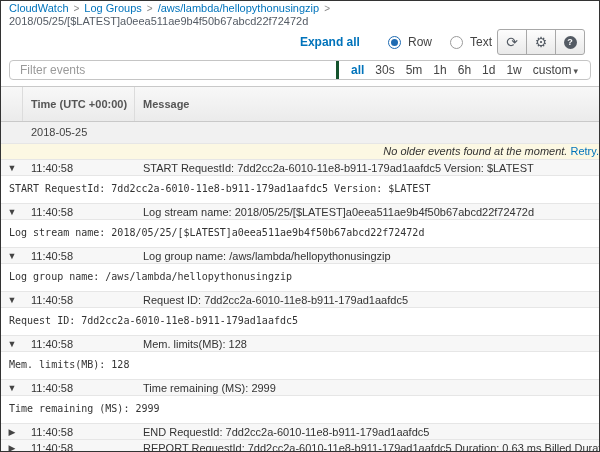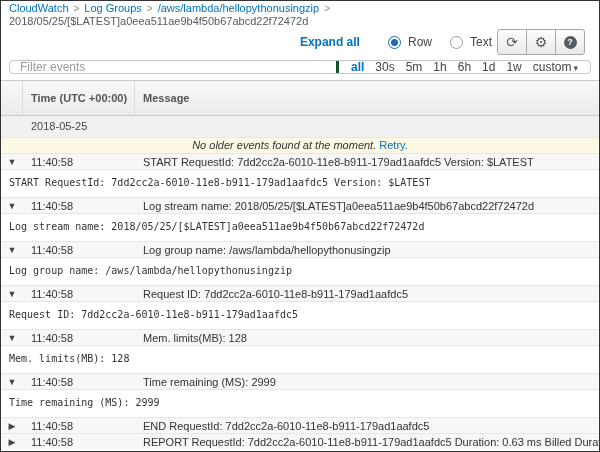--- a/index.html
+++ b/index.html
@@ -21,40 +21,40 @@
   .radio.sel::after { content:''; position:absolute; left:2px; top:2px; width:7px; height:7px; border-radius:50%; background:#1f6bb2; }
   .radio-label { margin:0 18px 0 7px; color:#444; cursor:pointer; }
   .radio-label.last { margin-right:5px; }
   .btn-group { display:flex; }
   .btn { width:30px; height:26px; border:1px solid #a8a8a8; background:linear-gradient(#fdfdfd,#e9e9e9); display:flex; align-items:center; justify-content:center; color:#545b64; font-size:14px; cursor:pointer; margin-left:-1px; }
   .btn.first { border-radius:3px 0 0 3px; margin-left:0; }
   .btn.last { border-radius:0 3px 3px 0; }
   .help-circle { width:13px; height:13px; border-radius:50%; background:#545b64; color:#fff; font-size:9px; font-weight:bold; line-height:13px; text-align:center; }
 
   
-  .filter-bar { margin:4px 8px 6px 8px; height:14px; border:1px solid #c5c5c5; border-radius:4px; display:flex; align-items:center; background:#fff; }
+  .filter-bar { margin:4px 8px 6px 8px; height:20px; border:1px solid #c5c5c5; border-radius:4px; display:flex; align-items:center; background:#fff; }
   .filter-input { flex:1; border:none; outline:none; height:100%; padding:0 10px; font-size:12px; font-family:"Liberation Sans", sans-serif; color:#333; background:transparent; }
   .filter-input::placeholder { color:#9a9a9a; }
   .range-box { display:flex; align-items:center; gap:11px; padding:0 12px 0 12px; border-left:3px solid #14532d; height:100%; font-size:12px; color:#444;justify-content:space-between; }
   .range-link { cursor:pointer; }
   .range-link.sel { color:#0073bb; font-weight:bold; }
   .custom-link { cursor:pointer; }
   .caret { font-size:9px; color:#555; margin-left:2px; }
 
   
   .thead { display:flex; height:36px; align-items:stretch; background:linear-gradient(#f8f8f8,#ebebeb); border-top:1px solid #c9c9c9; border-bottom:1px solid #c9c9c9; font-size:11px; font-weight:bold; color:#555; }
   .th-icon { width:22px; border-right:1px solid #dcdcdc; }
   .th-time { width:112px; border-right:1px solid #dcdcdc; display:flex; align-items:center; padding-left:8px; }
   .th-msg { flex:1; display:flex; align-items:center; padding-left:8px; }
 
   
   .rows > div { border-top:1px solid #e6e6e6; }
   .rows > div:first-child { border-top:none; }
   .date-row { height:21px; line-height:20px; background:#f1f1f1; color:#444; font-size:11px; padding-left:30px; }
-  .notice-row { height:16px; line-height:15px; background:#fcf8e3; text-align:center; font-size:11px; font-style:italic; color:#333; }
+  .notice-row { height:16px; line-height:15px; background:#fcf8e3; text-align:right; font-size:11px; font-style:italic; color:#333; }
   .notice-row a { color:#0073bb; font-style:normal; text-decoration:none; cursor:pointer; }
   .event-row { height:16px; display:flex; align-items:center; background:#f7f7f7; font-size:11px; color:#333; cursor:pointer; }
   .toggle { width:22px; text-align:center; font-size:9px; color:#444; flex-shrink:0; }
   .ev-time { width:112px; padding-left:8px; flex-shrink:0; }
   .ev-msg { flex:1; padding-left:8px; white-space:nowrap; overflow:hidden; }
   .detail-row { background:#fff; padding:6px 8px 8px 8px; font-family:"DejaVu Sans Mono", monospace; font-size:10px; line-height:13px; color:#333; white-space:nowrap; overflow:hidden; }
 </style>
 </head>
 <body>
 

